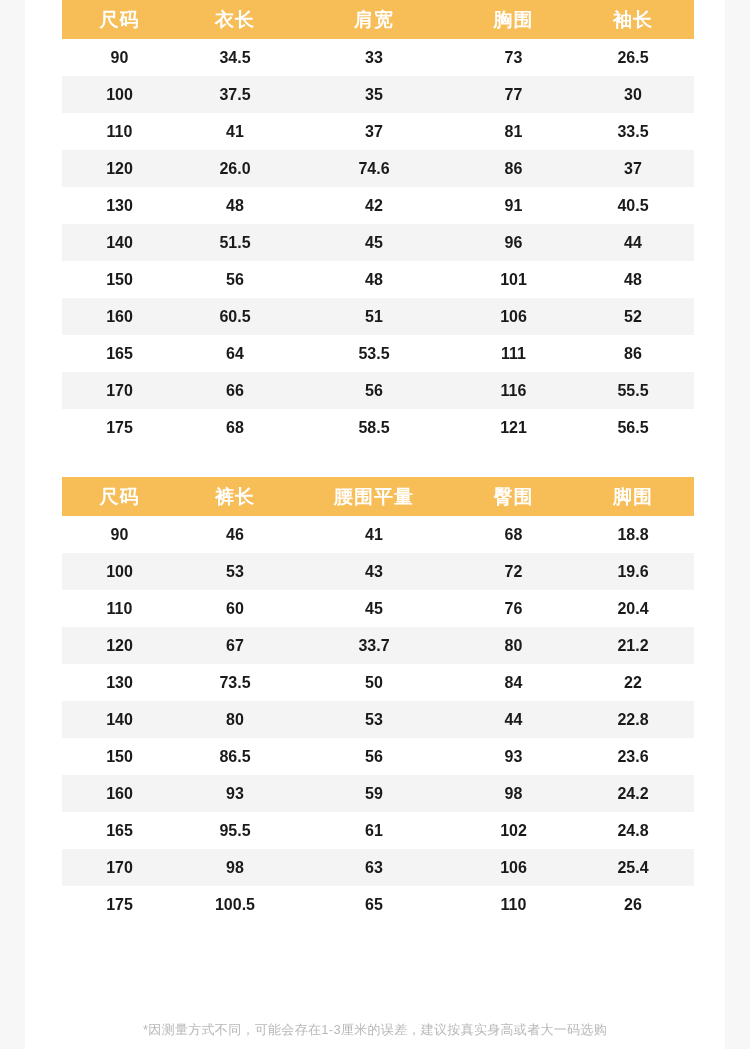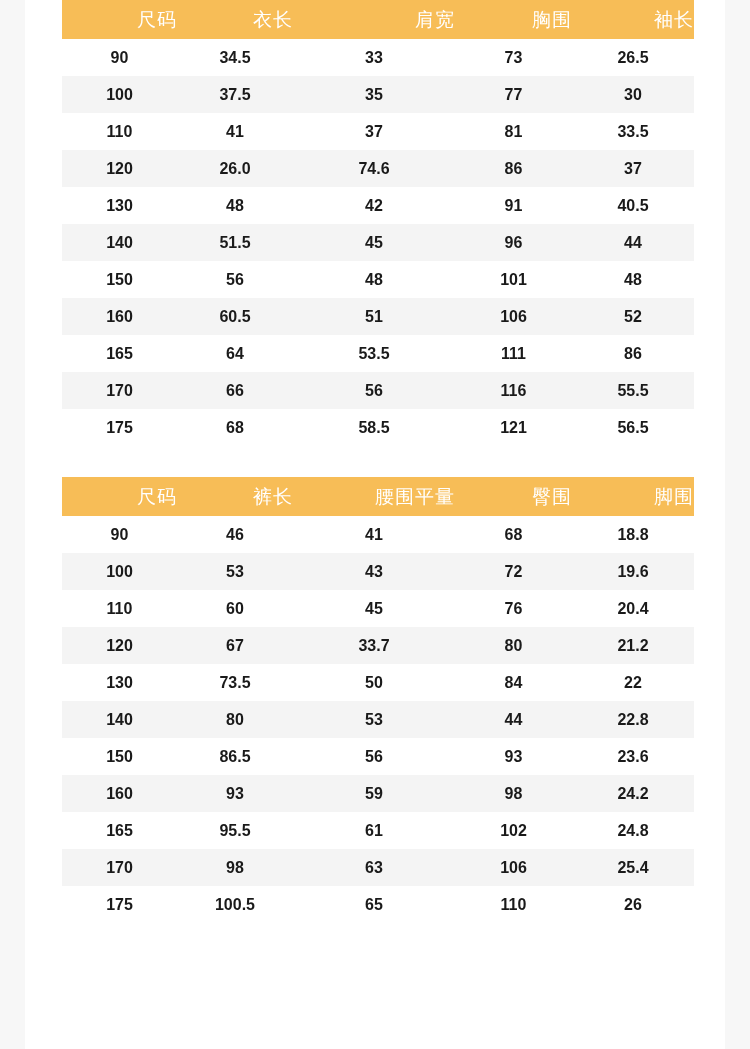--- a/index.html
+++ b/index.html
@@ -75,24 +75,24 @@
     border-collapse: collapse;
     table-layout: fixed;
   }
 
   .size-table.second { margin-top: 31px; }
 
   .size-table th {
     background: #f7bd57;
     color: #ffffff;
     font-size: 19px;
-    font-weight: normal;
+    font-weight: bold;
     height: 39px;
     letter-spacing: 1px;
-    text-align: right;
+    text-align: center;
     vertical-align: middle;
   }
 
   .size-table td {
     height: 37px;
     text-align: center;
     vertical-align: middle;
     font-size: 16px;
     font-weight: bold;
     color: #1a1a1a;
@@ -323,15 +323,16 @@
         <tr>
             <td>175</td>
             <td>100.5</td>
             <td>65</td>
             <td>110</td>
             <td>26</td>
           </tr>
       </tbody>
     </table>
 
+    <div class="footnote">*因测量方式不同，可能会存在1-3厘米的误差，建议按真实身高或者大一码选购</div>
 
   </div>
 </div>
 
 </body></html>

